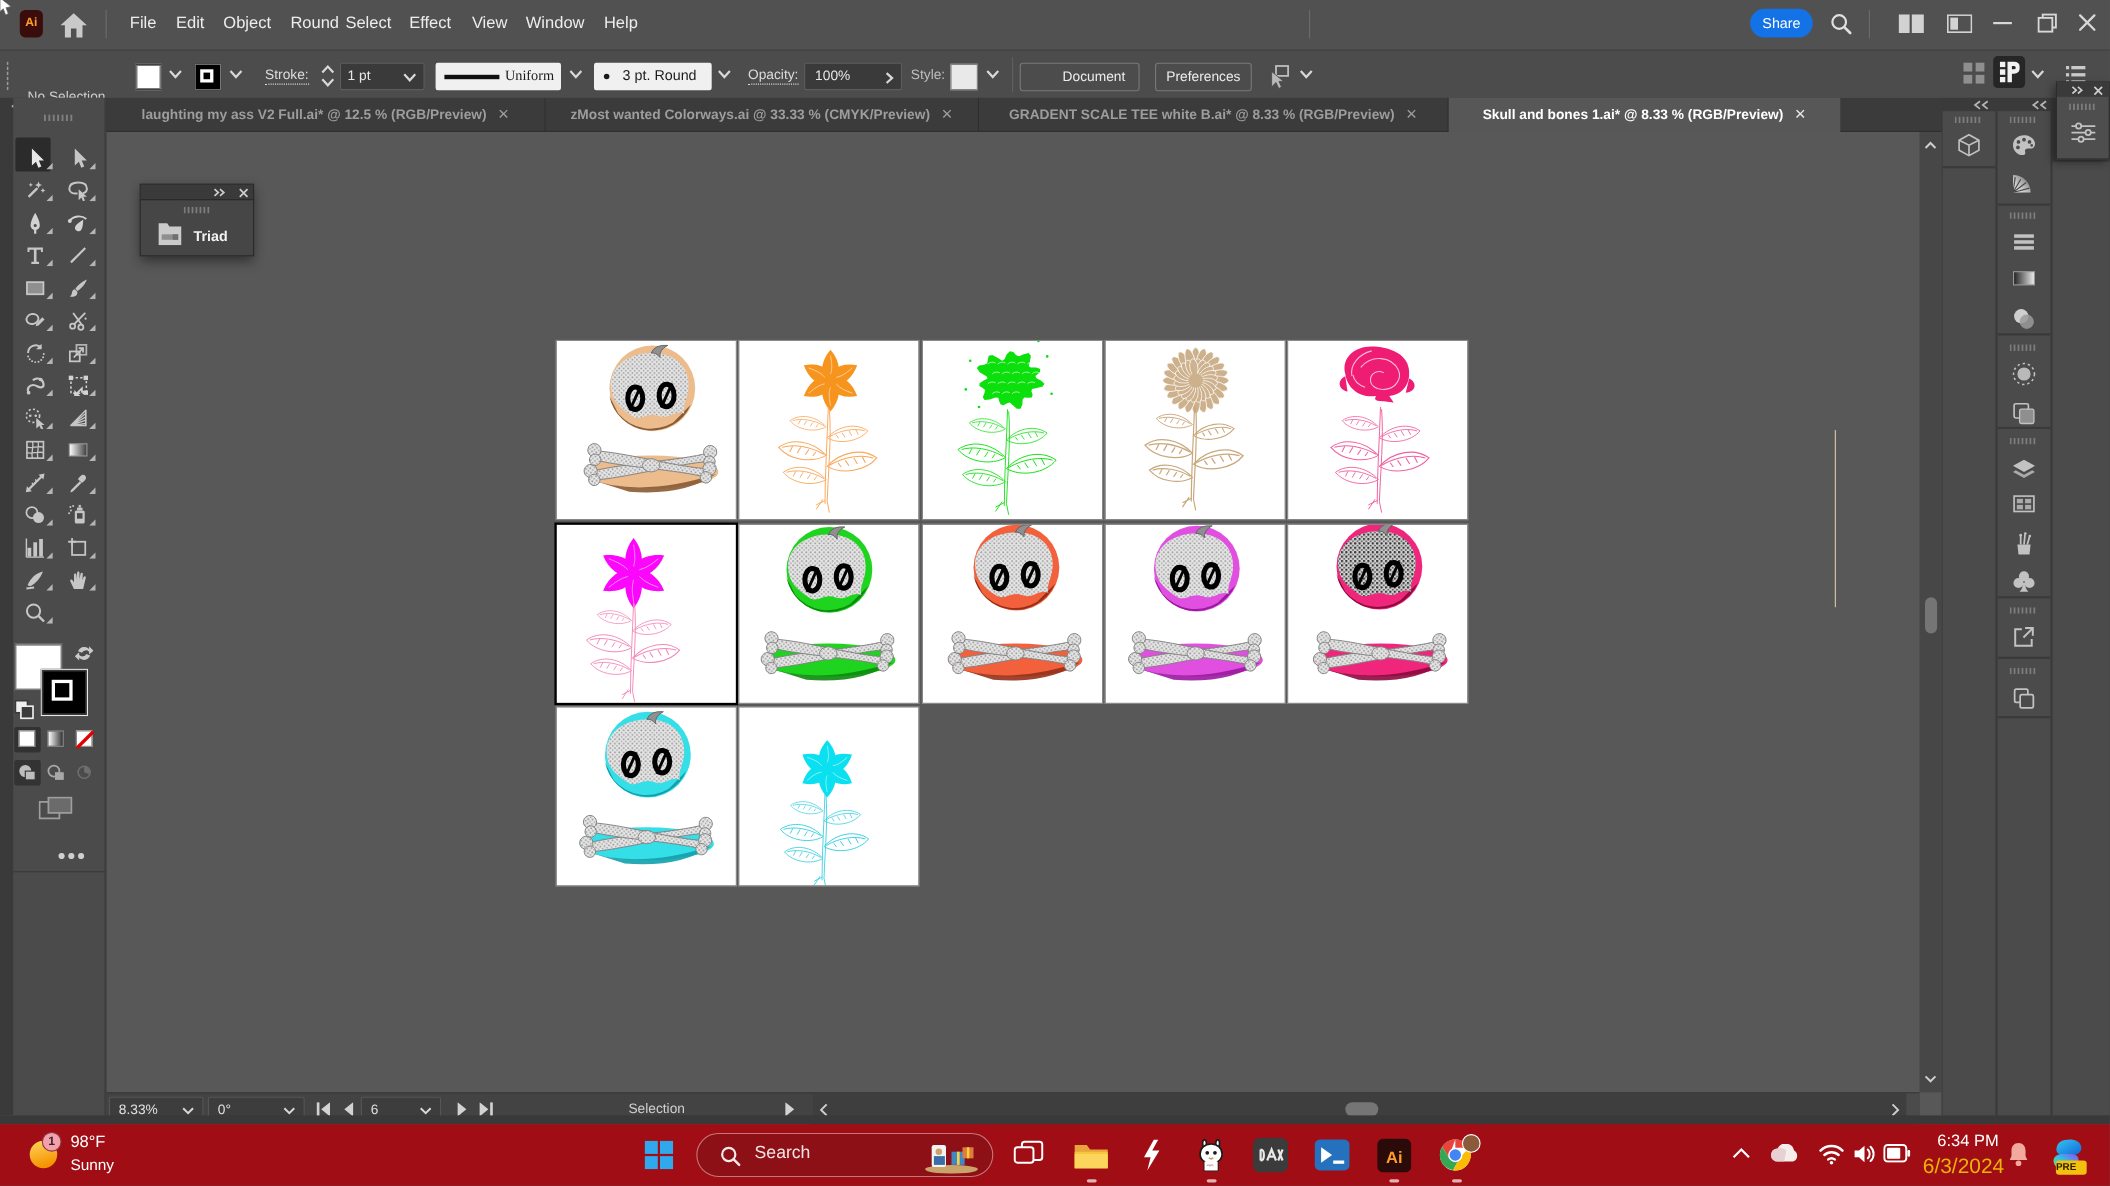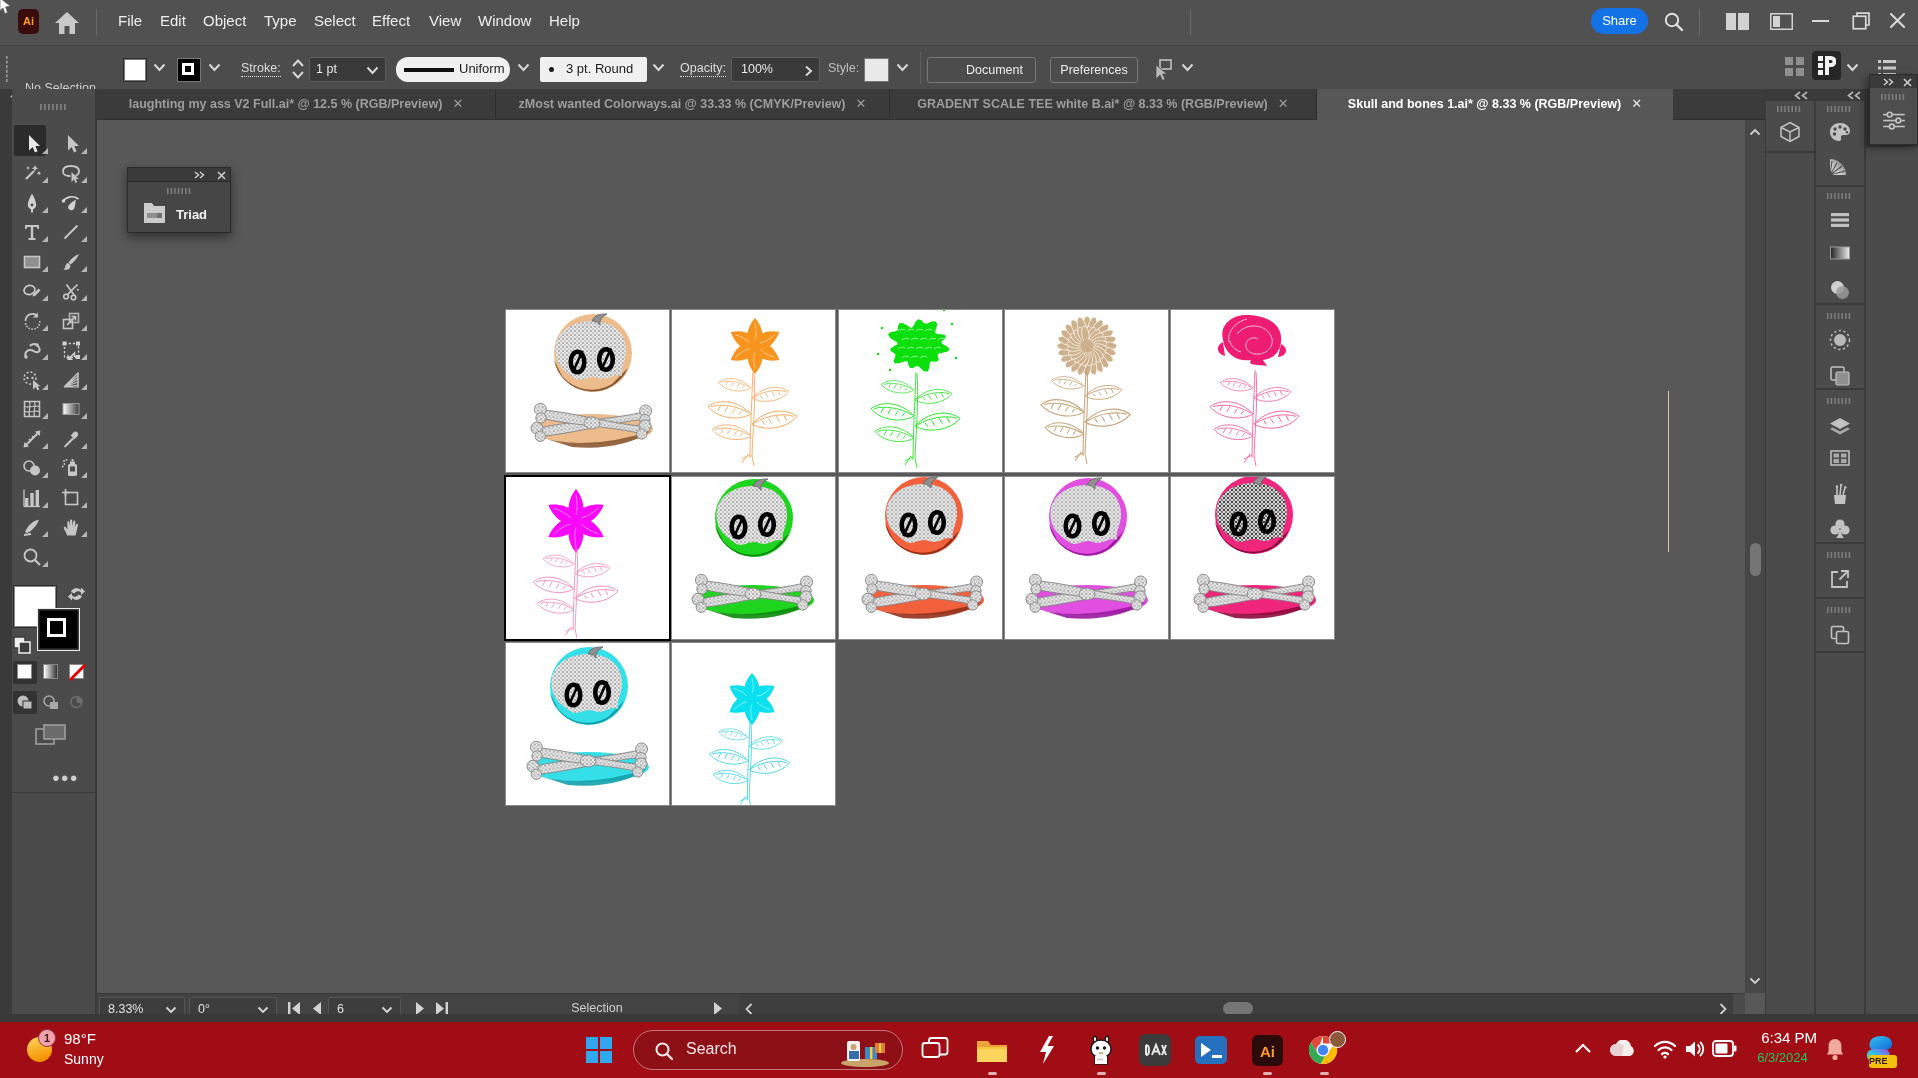--- a/index.html
+++ b/index.html
@@ -38,21 +38,21 @@
       <path d="M0 -2 L10 6 L5.5 7 L7.5 12.5 L5 13.5 L3 8 L0 10.5 Z" fill="#ffffff" stroke="#666" stroke-width="0.7"></path>
     </svg>
   <div class="abs" style="left:18px;top:9px;width:21px;height:25px;background:#3a0c0c;border-radius:5px;color:#ff9d28;font-size:11px;font-weight:bold;text-align:center;line-height:25px;">Ai</div>
   <svg class="abs" style="left:54px;top:11px;" width="26" height="24" viewBox="0 0 26 24">
     <path d="M13 1 L25 12 L21 12 L21 23 L15.5 23 L15.5 15 L10.5 15 L10.5 23 L5 23 L5 12 L1 12 Z" fill="#c9c9c9"></path>
   </svg>
   <div class="abs" style="left:96px;top:9px;width:1px;height:26px;background:#6b6b6b;"></div>
   <span class="menuitem" style="left:118px;">File</span>
   <span class="menuitem" style="left:160px;">Edit</span>
   <span class="menuitem" style="left:203px;">Object</span>
-  <span class="menuitem" style="left:264px;">Type</span>
+  <span class="menuitem" style="left:264px;">Round</span>
   <span class="menuitem" style="left:314px;">Select</span>
   <span class="menuitem" style="left:372px;">Effect</span>
   <span class="menuitem" style="left:429px;">View</span>
   <span class="menuitem" style="left:478px;">Window</span>
   <span class="menuitem" style="left:549px;">Help</span>
   <div class="abs" style="left:1190px;top:9px;width:1px;height:26px;background:#6b6b6b;"></div>
   <div class="abs" style="left:1591px;top:8px;width:57px;height:26px;background:#1373e6;border-radius:13px;color:#ffffff;font-size:13px;text-align:center;line-height:26px;">Share</div>
   <svg class="abs" style="left:1663px;top:11px;" width="21" height="21" viewBox="0 0 21 21">
     <circle cx="9" cy="9" r="6.2" fill="none" stroke="#e0e0e0" stroke-width="2"></circle>
     <line x1="13.6" y1="13.6" x2="19" y2="19" stroke="#e0e0e0" stroke-width="2.4" stroke-linecap="round"></line>
@@ -100,21 +100,21 @@
   <span class="lbl dotu" style="left:241px;top:15px;">Stroke:</span>
   <svg class="abs" style="left:291px;top:12px;" width="14" height="22" viewBox="0 0 14 22">
     <path d="M2 8 L7 2.5 L12 8" fill="none" stroke="#d8d8d8" stroke-width="2"></path>
     <path d="M2 14 L7 19.5 L12 14" fill="none" stroke="#d8d8d8" stroke-width="2"></path>
   </svg>
   <div class="fld" style="left:309px;top:11px;width:77px;height:25px;line-height:23px;padding-left:6px;">1 pt
     <svg class="abs" style="right:6px;top:8px;" width="13" height="9" viewBox="0 0 13 9">
         <path d="M1.5 1.5 L6.5 7 L11.5 1.5" fill="none" stroke="#d8d8d8" stroke-width="2"></path>
       </svg>
   </div>
-  <div class="abs" style="left:396px;top:11px;width:114px;height:25px;background:#f0f0f0;border-radius:12px;">
+  <div class="abs" style="left:396px;top:11px;width:114px;height:25px;background:#f0f0f0;border-radius:2px;font-family:Liberation Serif, serif;">
     <div class="abs" style="left:8px;top:11px;width:50px;height:3.5px;background:#111;"></div>
     <span class="abs" style="left:63px;top:4px;color:#1b1b1b;font-size:13px;">Uniform</span>
   </div>
   <svg class="abs" style="left:517px;top:17px;" width="13" height="9" viewBox="0 0 13 9">
       <path d="M1.5 1.5 L6.5 7 L11.5 1.5" fill="none" stroke="#d8d8d8" stroke-width="2"></path>
     </svg>
   <div class="abs" style="left:540px;top:11px;width:107px;height:25px;background:#f0f0f0;border-radius:2px;">
     <div class="abs" style="left:9px;top:10px;width:5px;height:5px;border-radius:50%;background:#1b1b1b;"></div>
     <span class="abs" style="left:26px;top:4px;color:#1b1b1b;font-size:13px;">3 pt. Round</span>
   </div>
@@ -1386,21 +1386,21 @@
   <svg class="abs" style="left:1684px;top:17px;" width="22" height="20" viewBox="0 0 22 20">
     <path d="M2 7 L6 7 L11 2.5 L11 17.5 L6 13 L2 13 Z" fill="#ffffff"></path>
     <path d="M14 6 A5.5 5.5 0 0 1 14 14 M16.5 3.5 A9 9 0 0 1 16.5 16.5" fill="none" stroke="#ffffff" stroke-width="1.8" stroke-linecap="round"></path>
   </svg>
   <svg class="abs" style="left:1712px;top:18px;" width="25" height="17" viewBox="0 0 25 17">
     <rect x="1" y="1" width="20" height="15" rx="3" fill="none" stroke="#ffffff" stroke-width="1.8"></rect>
     <rect x="3.5" y="3.5" width="12" height="10" rx="1" fill="#ffffff"></rect>
     <rect x="22" y="5.5" width="2.5" height="6" rx="1" fill="#ffffff"></rect>
   </svg>
   <div class="abs" style="left:1755px;top:7px;width:62px;height:20px;color:#ffffff;font-size:15px;text-align:right;">6:34 PM</div>
-  <div class="abs" style="left:1748px;top:28px;width:69px;height:20px;color:#22c55e;font-size:13px;text-align:center;">6/3/2024</div>
+  <div class="abs" style="left:1748px;top:28px;width:69px;height:20px;color:#eab308;font-size:19px;text-align:right;">6/3/2024</div>
   <svg class="abs" style="left:1826px;top:16px;" width="18" height="23" viewBox="0 0 18 23">
     <path d="M9 1 C5 1 2.6 4 2.6 8 L2.6 13 L1 16.5 L17 16.5 L15.4 13 L15.4 8 C15.4 4 13 1 9 1 Z" fill="#f2a99e"></path>
     <circle cx="9" cy="19.5" r="2.6" fill="#f2a99e"></circle>
   </svg>
   <svg class="abs" style="left:1864px;top:12px;" width="31" height="31" viewBox="0 0 31 31">
     <defs>
       <linearGradient id="cp1" x1="0" y1="0" x2="1" y2="1">
           <stop offset="0" stop-color="#35c3f3"></stop>
           <stop offset="1" stop-color="#1268d8"></stop>
         </linearGradient>

